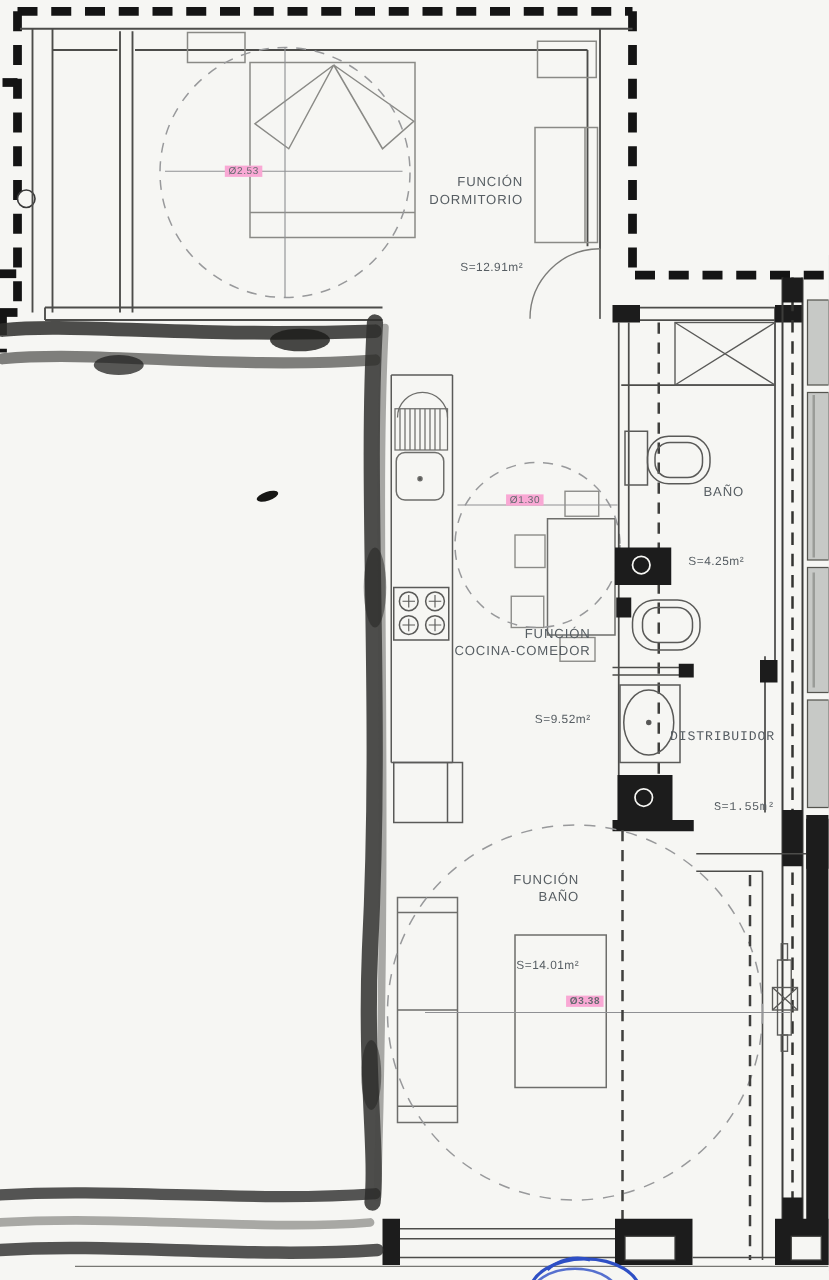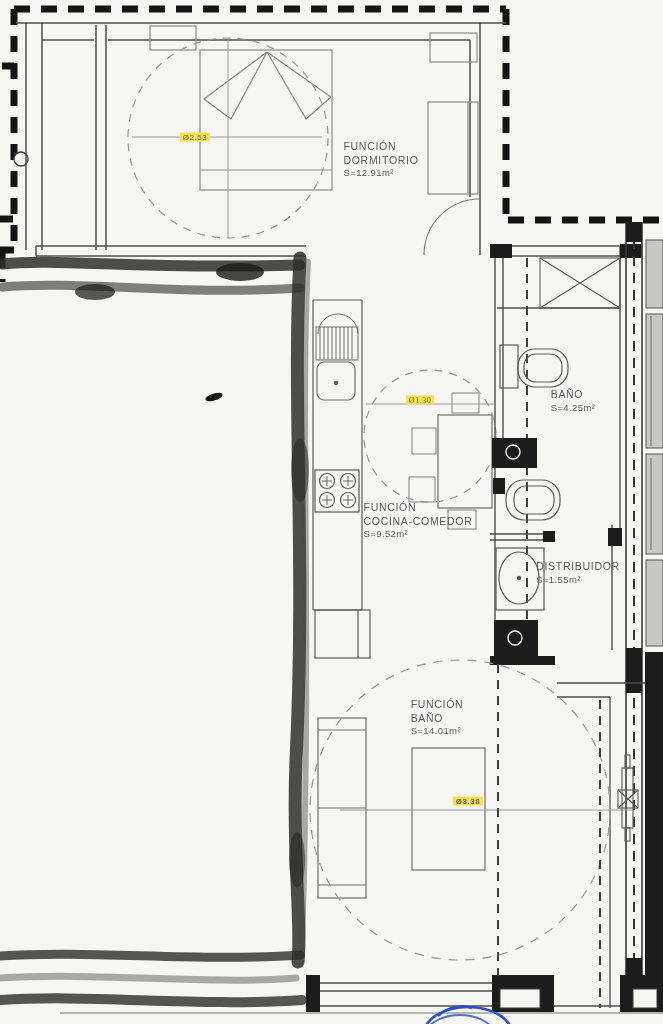--- a/index.html
+++ b/index.html
@@ -1,24 +1,24 @@
 <!DOCTYPE html>
 <html><head>
 <meta charset="utf-8">
 <style>
   html,body{margin:0;padding:0;background:#e9e9e6;}
   #plan{position:relative;width:663px;height:1024px;background:#f6f6f3;overflow:hidden;
         font-family:"Liberation Sans",sans-serif;}
   #plan svg{position:absolute;left:0;top:0;}
-  .label{position:absolute;transform:translateX(-50%);text-align:left;color:#565d62;
+  .label{position:absolute;transform:translateX(-50%);text-align:right;color:#565d62;
          font-size:10.5px;line-height:1.3;letter-spacing:.7px;white-space:nowrap;}
-  .label .area{font-size:9.5px;letter-spacing:.4px;display:block;}
+  .label .area{font-size:9.5px;letter-spacing:.4px;display:block;margin-top:42px;}
   .label span{display:block;}
   .dim{position:absolute;transform:translate(-50%,-50%);font-size:8px;color:#646a6f;
-       background:#fde047;padding:0 3px;letter-spacing:.5px;white-space:nowrap;}
+       background:#f9a8d4;padding:0 3px;letter-spacing:.5px;white-space:nowrap;}
 </style>
 </head>
 <body>
 
 <div id="plan">
 <svg width="663" height="1024" viewBox="0 0 663 1024">
 
   <g stroke="#141414" stroke-width="7" fill="none" stroke-dasharray="16 11">
     <path d="M 14 9 H 506"></path>
     <path d="M 506 9 V 219"></path>
@@ -255,28 +255,28 @@
   <span>FUNCIÓN</span>
   <span>COCINA-COMEDOR</span>
   <span class="area">S=9.52m²</span>
 </div>
 
 <div class="label" style="left:573px;top:388px;">
   <span>BAÑO</span>
   <span class="area">S=4.25m²</span>
 </div>
 
-<div class="label" style="left:578px;top:560px;">
+<div class="label" style="left:578px;top:584px;font-family:Liberation Mono, monospace;">
   <span>DISTRIBUIDOR</span>
   <span class="area">S=1.55m²</span>
 </div>
 
 <div class="label" style="left:437px;top:698px;">
   <span>FUNCIÓN</span>
   <span>BAÑO</span>
   <span class="area">S=14.01m²</span>
 </div>
 
 <span class="dim" style="left:195px;top:137px;">Ø2.53</span>
-<span class="dim" style="left:420px;top:400px;font-family:Liberation Serif, serif;">Ø1.30</span>
+<span class="dim" style="left:420px;top:400px;">Ø1.30</span>
 <span class="dim" style="left:468px;top:801px;font-weight:bold;">Ø3.38</span>
 
 </div>
 
 </body></html>

